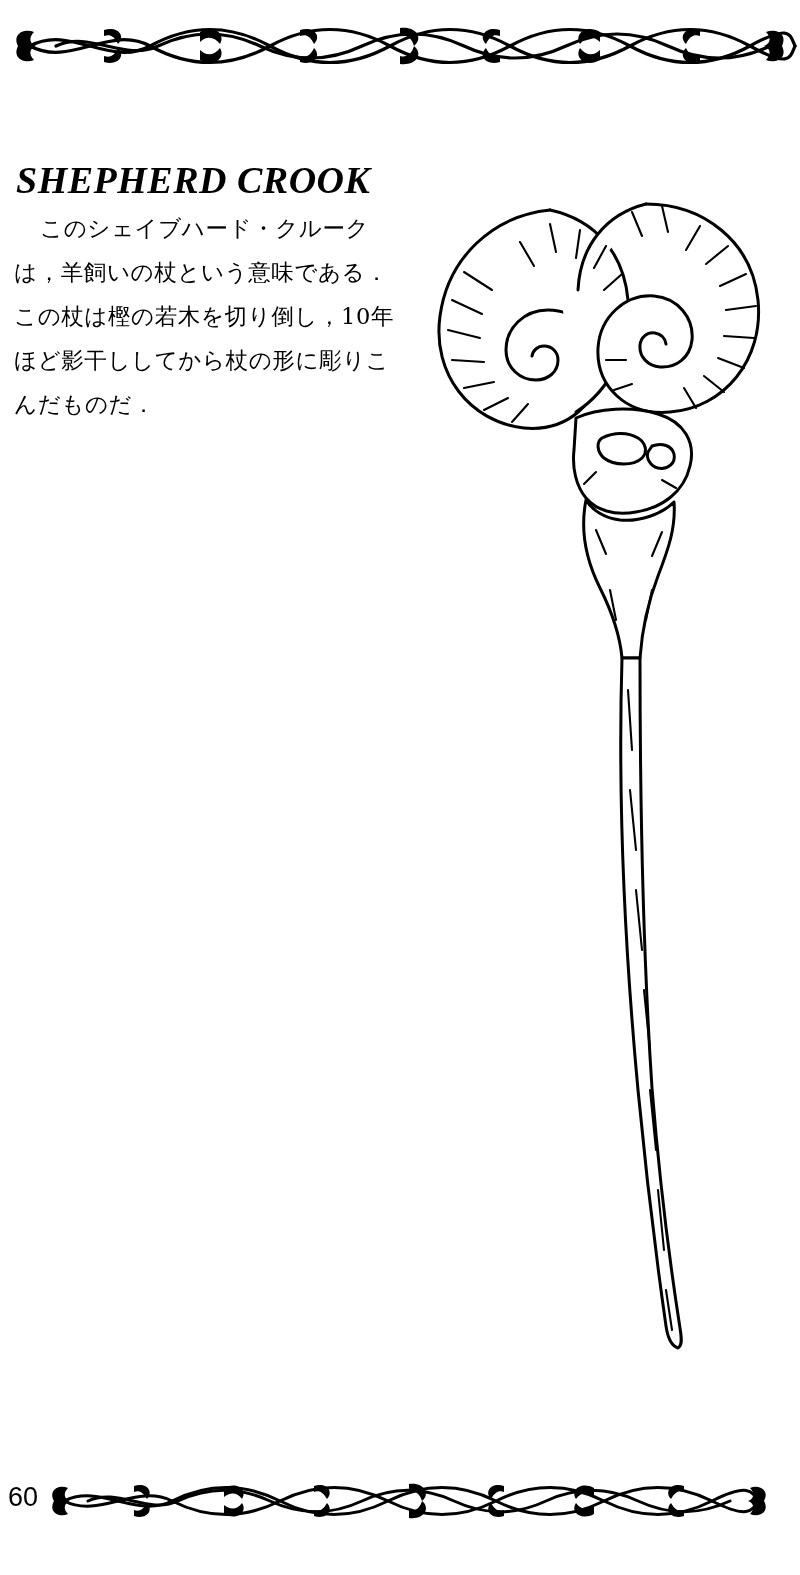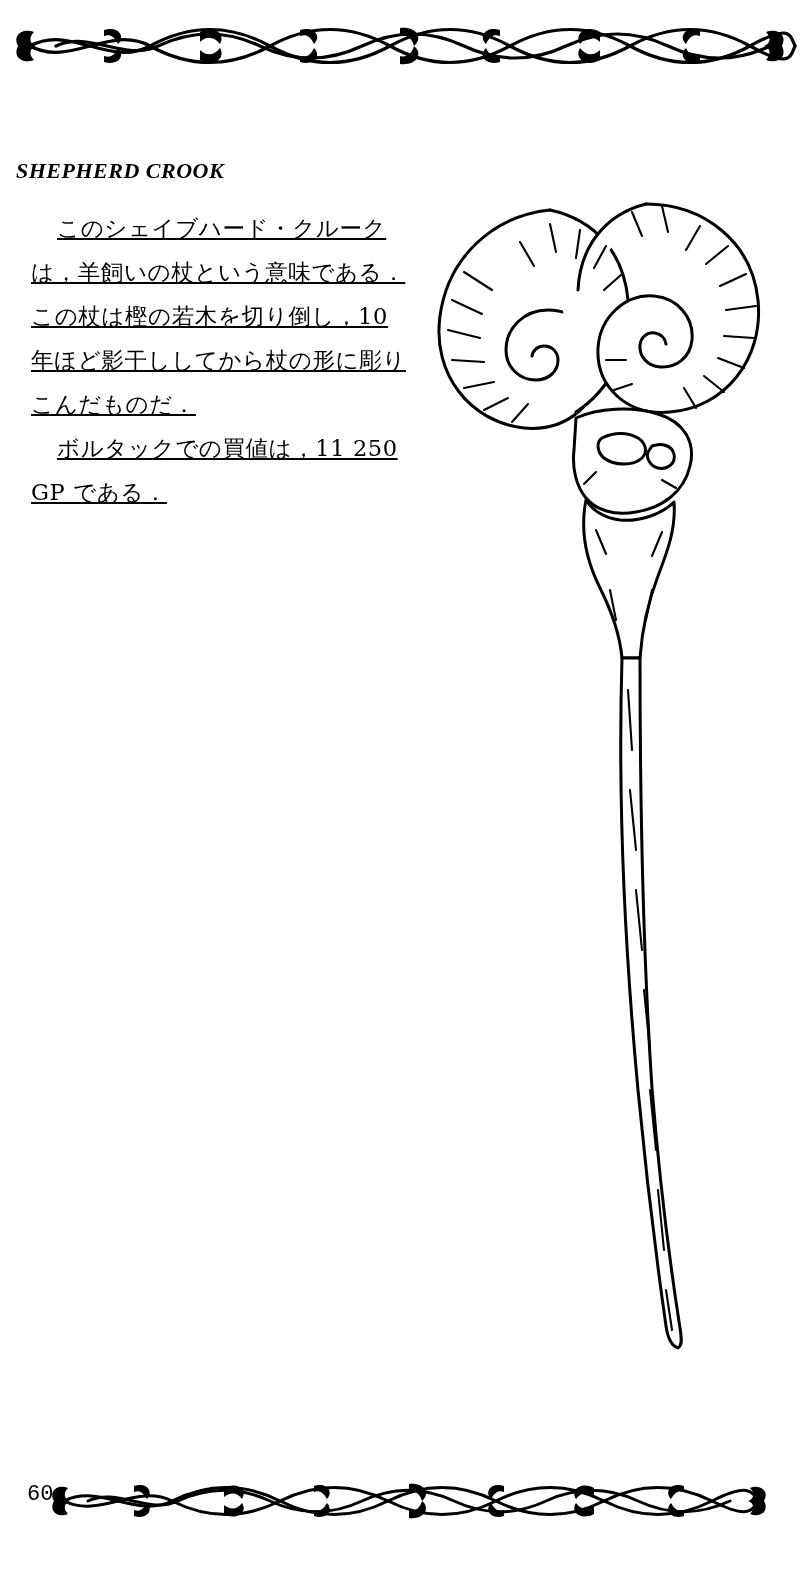--- a/index.html
+++ b/index.html
@@ -29,60 +29,59 @@
   #ornament-bottom { top: 1478px; left: 38px; width: 742px; height: 46px; }
 
   
   #page-title {
     position: absolute;
     left: 16px;
     top: 158px;
     font-family: "Liberation Serif", serif;
     font-weight: bold;
     font-style: italic;
-    font-size: 22px;
+    font-size: 38px;
     letter-spacing: 0.5px;
     white-space: nowrap;
   }
 
   
   #article-body {
     position: absolute;
     left: 14px;
     top: 206px;
     width: 392px;
   }
   .para {
     font-family: "DejaVu Serif", "Liberation Serif", serif;
     font-size: 22.5px;
     line-height: 44px;
     text-indent: 26px;
-    margin: 0 0 0 17px;
+    margin: 0 0 0 0;
     letter-spacing: 0.6px;
     text-align: left;
-    text-decoration: underline;
   }
 
   
   #illustration {
     position: absolute;
     left: 400px;
     top: 150px;
     width: 390px;
     height: 1230px;
   }
   #illustration svg { display: block; width: 100%; height: 100%; }
 
   
   #page-number {
     position: absolute;
-    left: 27px;
+    left: 8px;
     top: 1482px;
-    font-family: Liberation Mono, monospace;
-    font-size: 22px;
+    font-family: Liberation Sans, sans-serif;
+    font-size: 27px;
   }
 </style>
 </head>
 <body>
 
 <div class="ornament" id="ornament-top">
   <svg viewBox="0 0 800 56" xmlns="http://www.w3.org/2000/svg" aria-hidden="true">
     <g fill="none" stroke="#000" stroke-width="3.2" stroke-linecap="round">
 
       <path d="M30 28 C 70 6, 110 50, 150 28 S 230 6, 270 28 S 350 50, 390 28 S 470 6, 510 28 S 590 50, 630 28 S 710 6, 750 28 S 790 40, 795 28"></path>
@@ -108,21 +107,20 @@
       <path d="M700 12 C 686 8, 678 18, 686 26 C 690 18, 694 16, 700 18 Z"></path>
       <path d="M700 44 C 686 48, 678 38, 686 30 C 690 38, 694 40, 700 38 Z"></path>
     </g>
   </svg>
 </div>
 
 <div id="page-title">SHEPHERD CROOK</div>
 
 <div id="article-body">
   <p class="para">このシェイブハード・クルークは，羊飼いの杖という意味である．この杖は樫の若木を切り倒し，10年ほど影干ししてから杖の形に彫りこんだものだ．</p>
-  <p class="para">ボルタックでの買値は，11 250 GP である．</p>
 </div>
 
 <div id="illustration">
   <svg viewBox="0 0 390 1230" xmlns="http://www.w3.org/2000/svg" aria-hidden="true">
     <g fill="#fff" stroke="#000" stroke-width="3" stroke-linejoin="round" stroke-linecap="round">
 
       <path d="M150 60 C 92 66, 48 108, 40 166 C 32 224, 70 272, 124 278
                C 168 282, 200 252, 200 214 C 200 182, 176 160, 148 160
                C 124 160, 106 178, 106 200 C 106 218, 120 230, 136 230
                C 148 230, 158 222, 158 210

